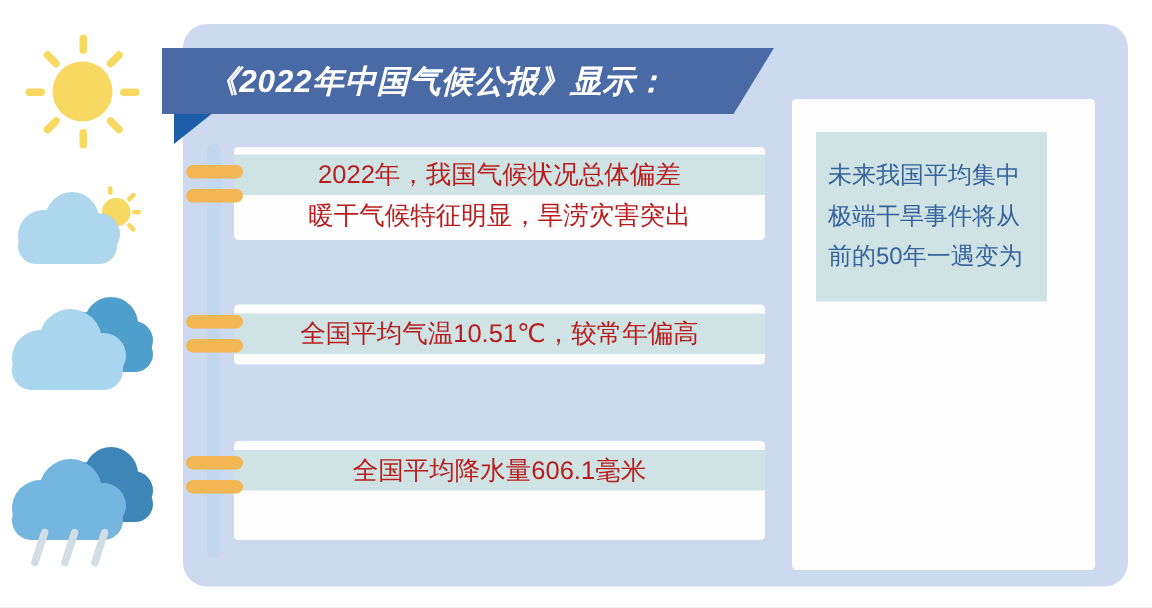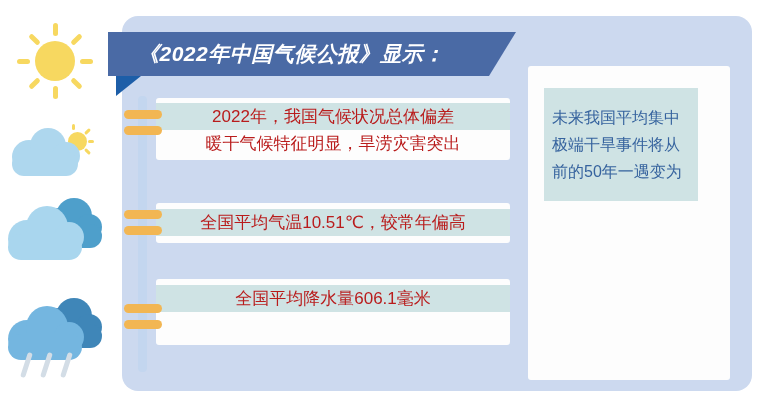--- a/index.html
+++ b/index.html
@@ -67,21 +67,21 @@
     margin-left:30px;white-space:nowrap;font-style:italic;
   }
 
   
   .left-col{position:absolute;left:138px;top:88px;width:372px;height:292px;}
   .vline{position:absolute;left:0px;top:8px;width:9px;height:276px;background:#c3d6ef;border-radius:4px;}
 
   .stmt{position:absolute;left:18px;background:#fdfdfd;border-radius:3px;}
   .stmt-1{top:10px;width:354px;height:62px;}
   .stmt-2{top:115px;width:354px;height:40px;}
-  .stmt-3{top:191px;width:354px;height:66px;}
+  .stmt-3{top:206px;width:354px;height:66px;}
 
   .line{
     text-align:center;color:#b91c1c;font-size:17px;line-height:27px;
     white-space:nowrap;
   }
   .line.hl{background:#cfe3e4;display:block;}
   .stmt-1 .line:first-child{margin-top:5px;}
   .stmt-2 .line:first-child{margin-top:6px;}
   .stmt-3 .line:first-child{margin-top:6px;}
 

